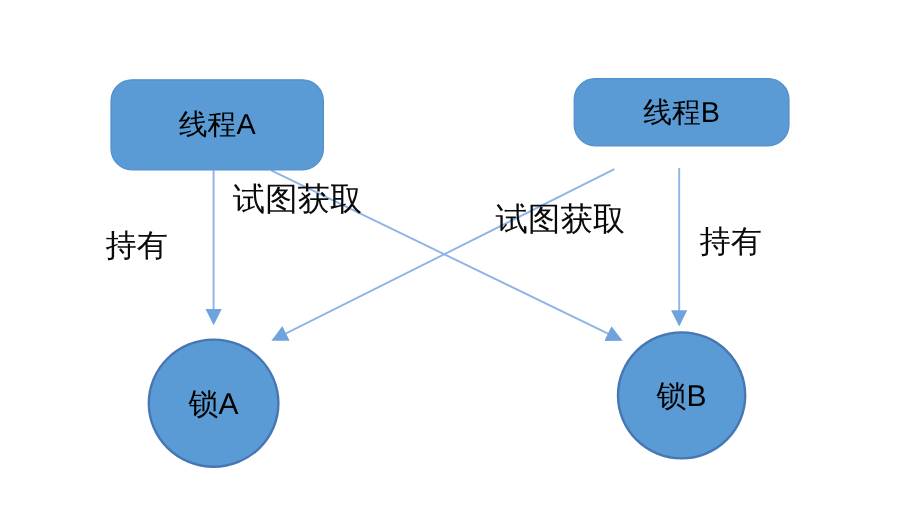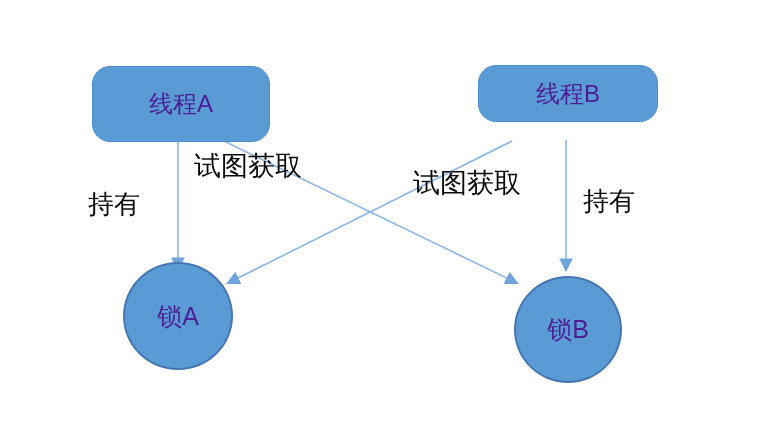--- a/index.html
+++ b/index.html
@@ -19,38 +19,38 @@
     position: absolute;
     inset: 0;
     width: 769px;
     height: 432px;
   }
   .node {
     position: absolute;
     display: flex;
     align-items: center;
     justify-content: center;
-    color: #4c1d95;
+    color: #000000;
     box-sizing: border-box;
   }
   .node-rect {
     background: #5b9bd5;
     border: 1px solid #4f8fc9;
     border-radius: 18px;
     font-size: 24px;
   }
   .node-circle {
     background: #5b9bd5;
     border: 2px solid #4677b2;
     border-radius: 50%;
     font-size: 25px;
   }
   .thread-a { left: 92px;  top: 66px; width: 178px; height: 76px; }
   .thread-b { left: 478px; top: 65px; width: 180px; height: 57px; }
-  .lock-a   { left: 123px; top: 262px; width: 110px; height: 108px; }
+  .lock-a   { left: 123px; top: 282px; width: 110px; height: 108px; }
   .lock-b   { left: 514px; top: 276px; width: 108px; height: 107px; }
   .edge-label {
     position: absolute;
     color: #0a0a0a;
     white-space: nowrap;
     line-height: 1.1;
   }
   .lbl-holds-left  { left: 88px;  top: 190px; font-size: 26px; }
   .lbl-tries-left  { left: 194px; top: 152px; font-size: 27px; }
   .lbl-tries-right { left: 413px; top: 169px; font-size: 27px; }

